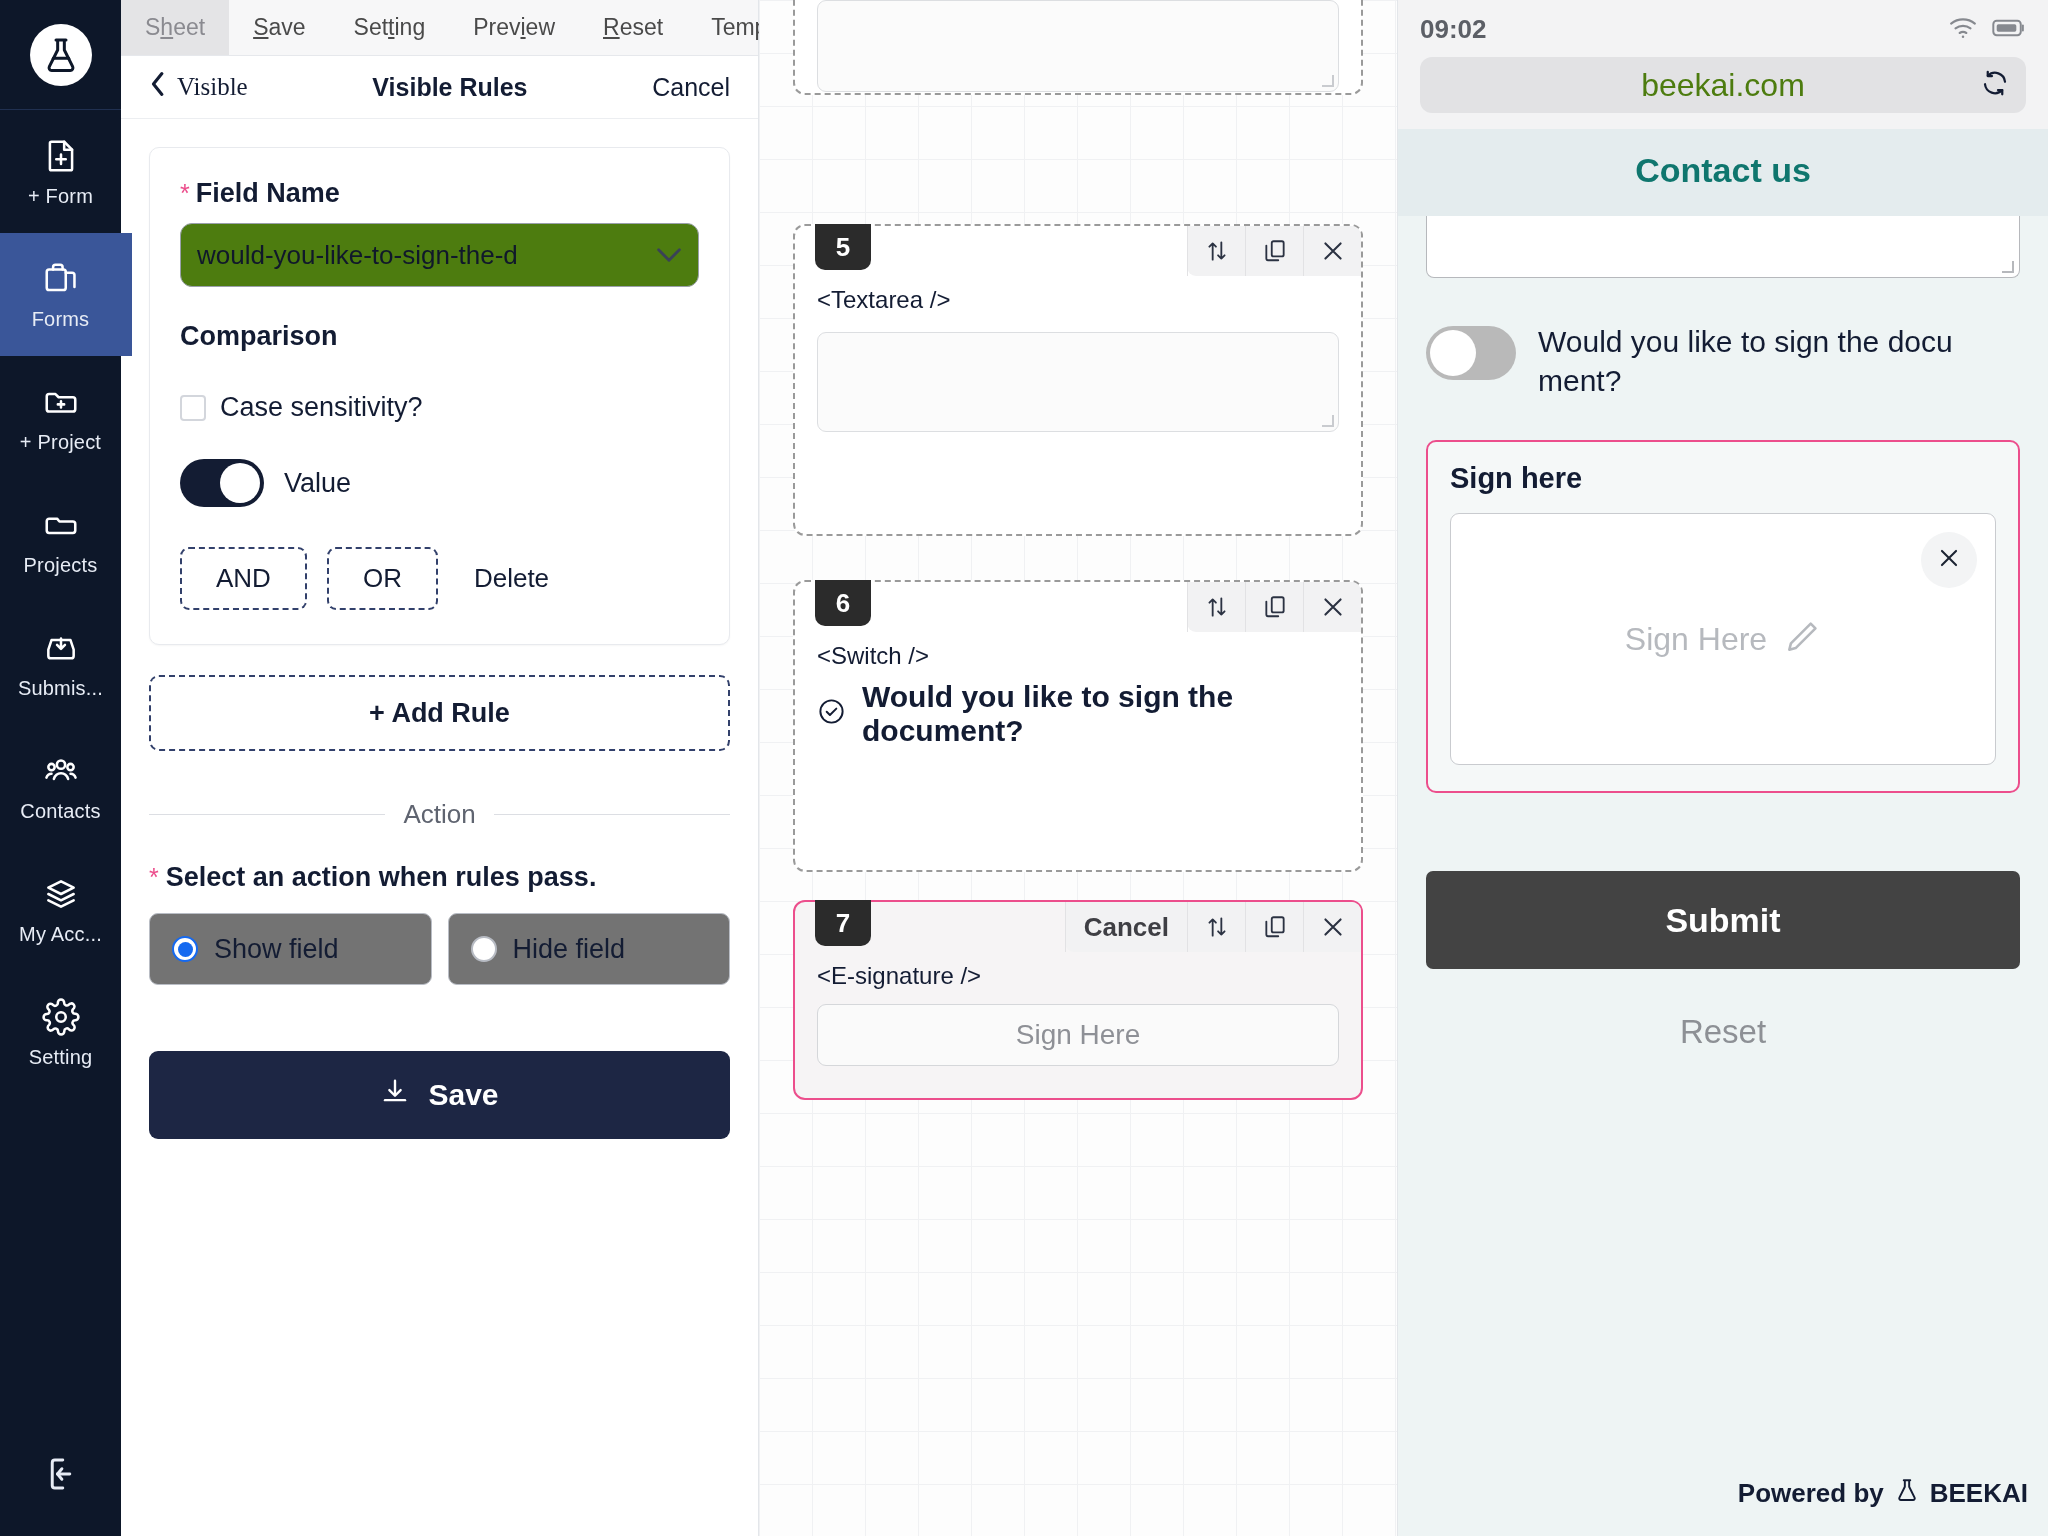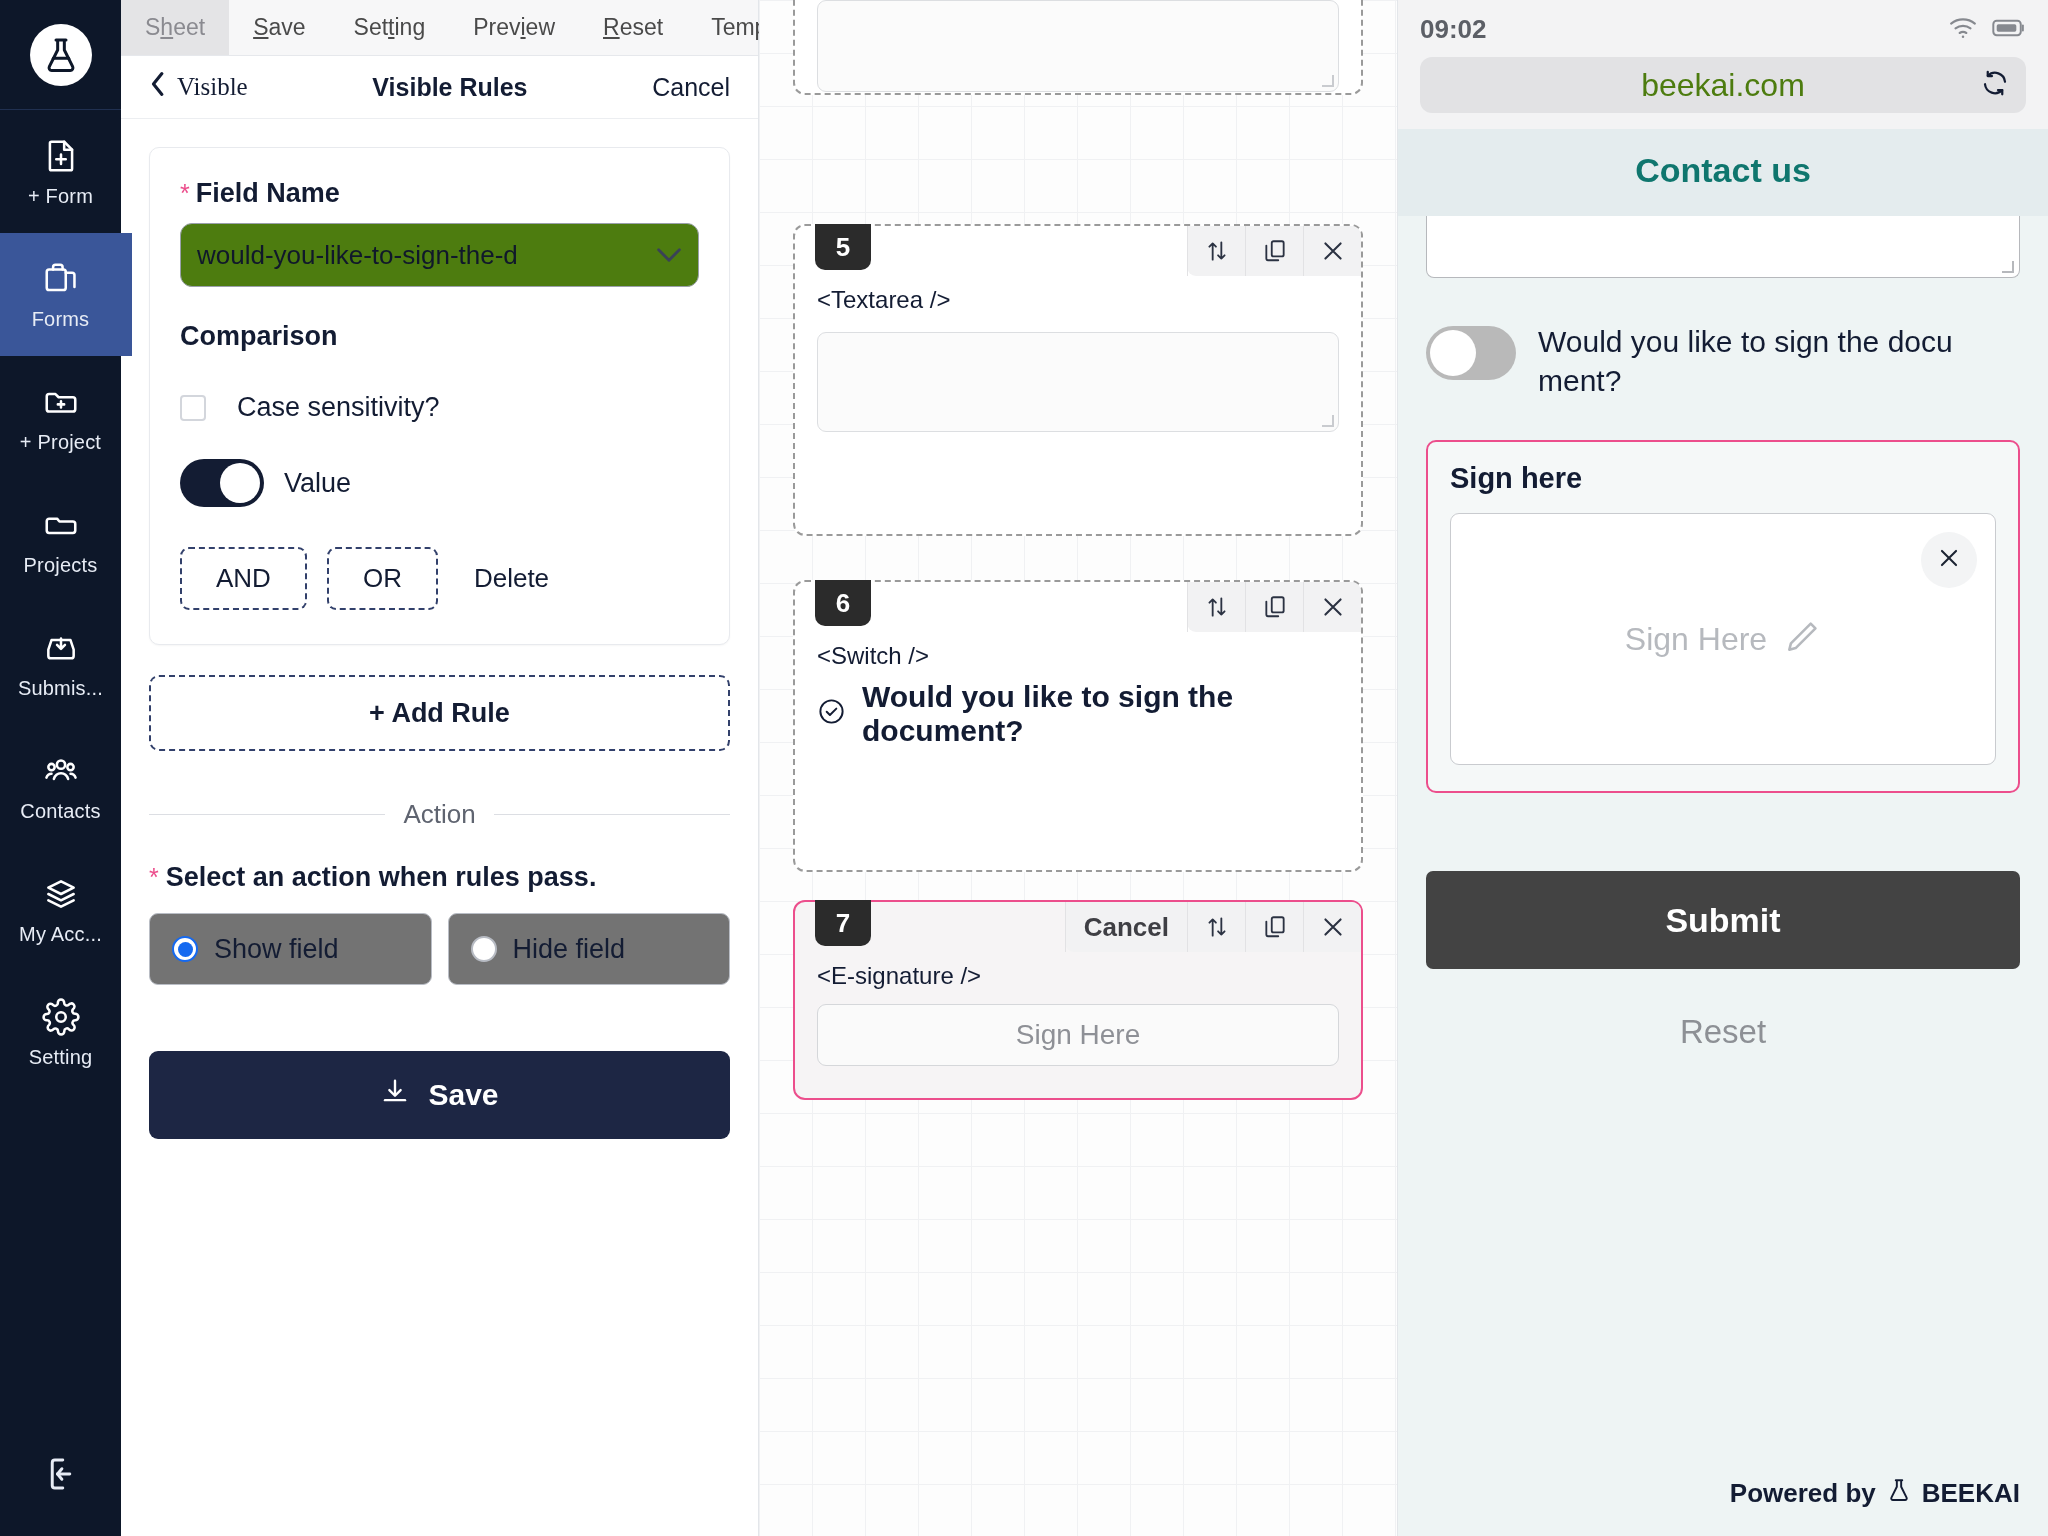--- a/index.html
+++ b/index.html
@@ -84,21 +84,21 @@
   .flabel { font-size: 27px; font-weight: bold; color: #131c33; }
   .select {
     height: 64px; width: 100%;
     border: 1px solid #9aa0ab; border-radius: 12px;
     display: flex; align-items: center; padding: 0 16px;
     font-size: 26px; color: #10182b; background: #4d7c0f;
     justify-content: space-between; cursor: pointer; overflow: hidden;
   }
   .select .sv { white-space: nowrap; overflow: hidden; }
   .gap { height: 34px; }
-  .chk-row { display: flex; align-items: center; gap: 31px; margin-top: 40px; }
+  .chk-row { display: flex; align-items: center; gap: 14px; margin-top: 40px; }
   .chkbox { width: 26px; height: 26px; border: 2px solid #d3d6dc; border-radius: 4px; background: #fff; cursor: pointer; }
   .chk-lbl { font-size: 27px; color: #131c33; }
 
   .tog-row { display: flex; align-items: center; gap: 20px; margin-top: 36px; }
   .toggle {
     width: 84px; height: 48px; border-radius: 24px; background: #131c33;
     position: relative; cursor: pointer;
   }
   .toggle .knob {
     position: absolute; top: 4px; right: 4px; width: 40px; height: 40px;
@@ -258,21 +258,21 @@
   }
   .pv-submit {
     margin-top: 78px; height: 98px; background: #434343; border-radius: 7px;
     display: flex; align-items: center; justify-content: center;
     color: #fff; font-size: 34px; font-weight: bold; cursor: pointer;
   }
   .pv-reset {
     margin-top: 44px; text-align: center; font-size: 33px; color: #8d9095; cursor: pointer;
   }
   .pv-footer {
-    padding: 0 28px 26px 0; text-align: right;
+    padding: 0 20px 26px 0; text-align: right;
     display: flex; align-items: center; justify-content: flex-end; gap: 10px;
     font-size: 26px; font-weight: bold; color: #131c33;
   }
 </style>
 </head>
 <body>
 
 <div class="app">
 
   <div class="rail">

